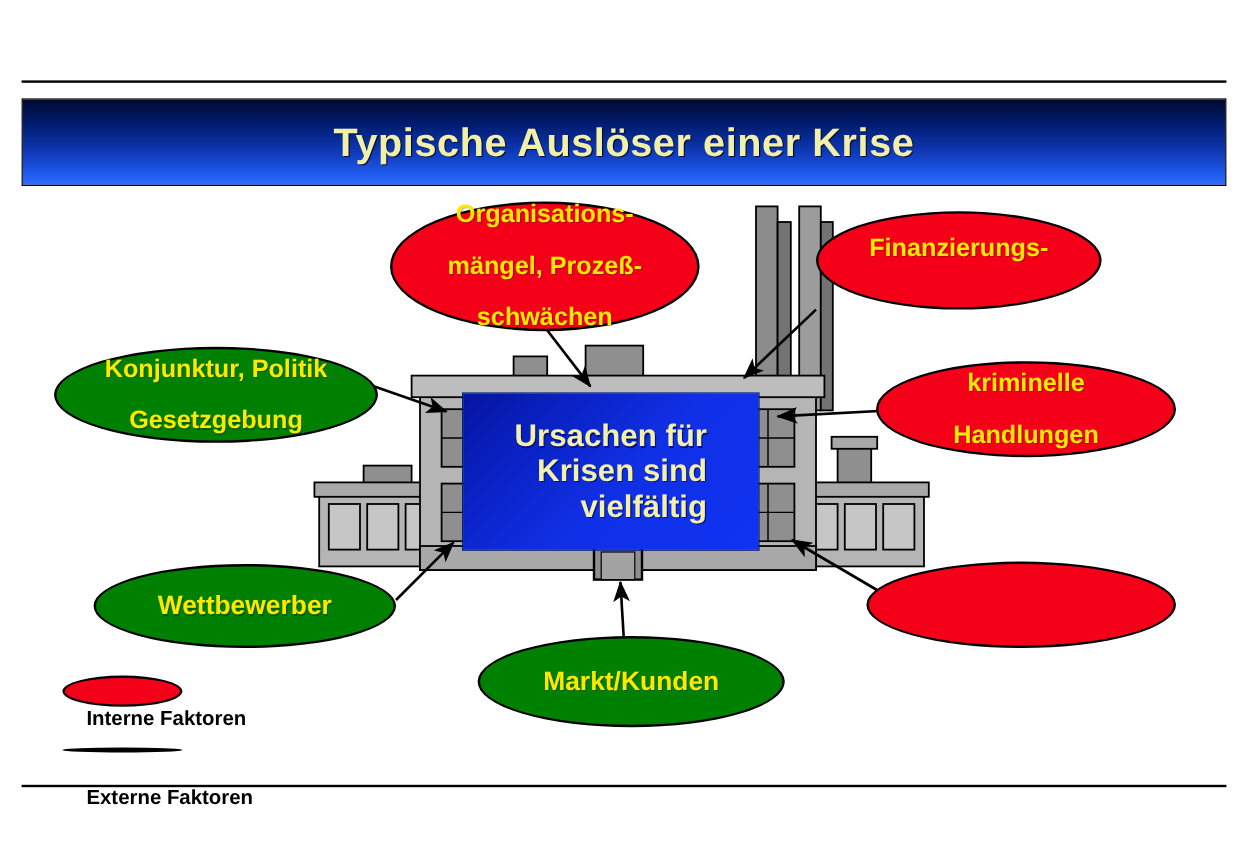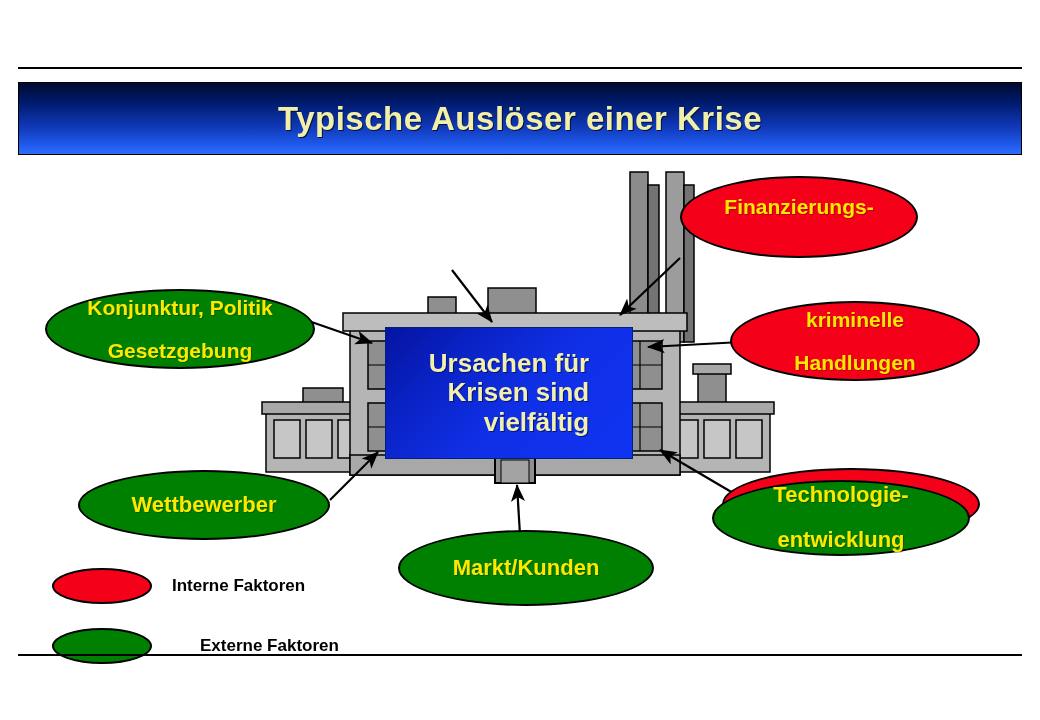--- a/index.html
+++ b/index.html
@@ -56,21 +56,21 @@
   
   .center-box{position:absolute;left:385px;top:327px;width:248px;height:132px;
       border:1px solid #00207a;box-sizing:border-box;
       background:linear-gradient(135deg,#0514a0 0%,#0a22c4 25%,#1030e6 55%,#0f33f2 100%);
       display:flex;align-items:center;justify-content:center;text-align:right;}
   .center-box span{color:#f3f0ae;font-size:26px;font-weight:bold;line-height:1.12;
       text-shadow:1px 1px 0 #00147a;}
 
   
   .legend{position:absolute;left:52px;top:563px;}
-  .legend-row{display:flex;align-items:center;height:46px;}
+  .legend-row{display:flex;height:46px;flex-direction:column;}
   .legend-swatch{width:100px;height:36px;border:2px solid #000;border-radius:50%;box-sizing:border-box;}
   .legend-swatch.red{background:#f50019;}
   .legend-swatch.green{background:#008000;}
   .legend-label{margin-left:20px;font-size:17px;font-weight:bold;color:#000;white-space:nowrap;}
   .legend-row.second{margin-top:14px;gap:28px;}
 </style>
 </head>
 <body>
 
 <div class="slide">
@@ -154,20 +154,27 @@
   </svg>
 
   <div class="center-box">
     <span>
       <span>Ursachen für</span><br>
       <span>Krisen sind</span><br>
       <span>vielfältig</span>
     </span>
   </div>
 
+  <div class="ell ell-red" id="ell-organisation">
+    <span>
+      <span>Organisations-</span><br>
+      <span>mängel, Prozeß-</span><br>
+      <span>schwächen</span>
+    </span>
+  </div>
 
   <div class="ell ell-red" id="ell-finanzierung">
     <span>
       <span>Finanzierungs-</span><br>
     </span>
   </div>
 
   <div class="ell ell-green" id="ell-konjunktur">
     <span>
       <span>Konjunktur, Politik</span><br>
@@ -184,26 +191,20 @@
       <span>kriminelle</span><br>
       <span>Handlungen</span>
     </span>
   </div>
 
   <div class="ell ell-green" id="ell-markt">
     <span>Markt/Kunden</span>
   </div>
 
   <div class="ell ell-red" id="ell-tech-red"></div>
-  <div class="ell ell-green" id="ell-tech-green">
-    <span>
-      <span>Technologie-</span><br>
-      <span>entwicklung</span>
-    </span>
-  </div>
 
   <div class="legend">
     <div class="legend-row">
       <div class="legend-swatch red"></div>
       <div class="legend-label">Interne Faktoren</div>
     </div>
     <div class="legend-row second">
       <div class="legend-swatch green"></div>
       <div class="legend-label">Externe Faktoren</div>
     </div>

